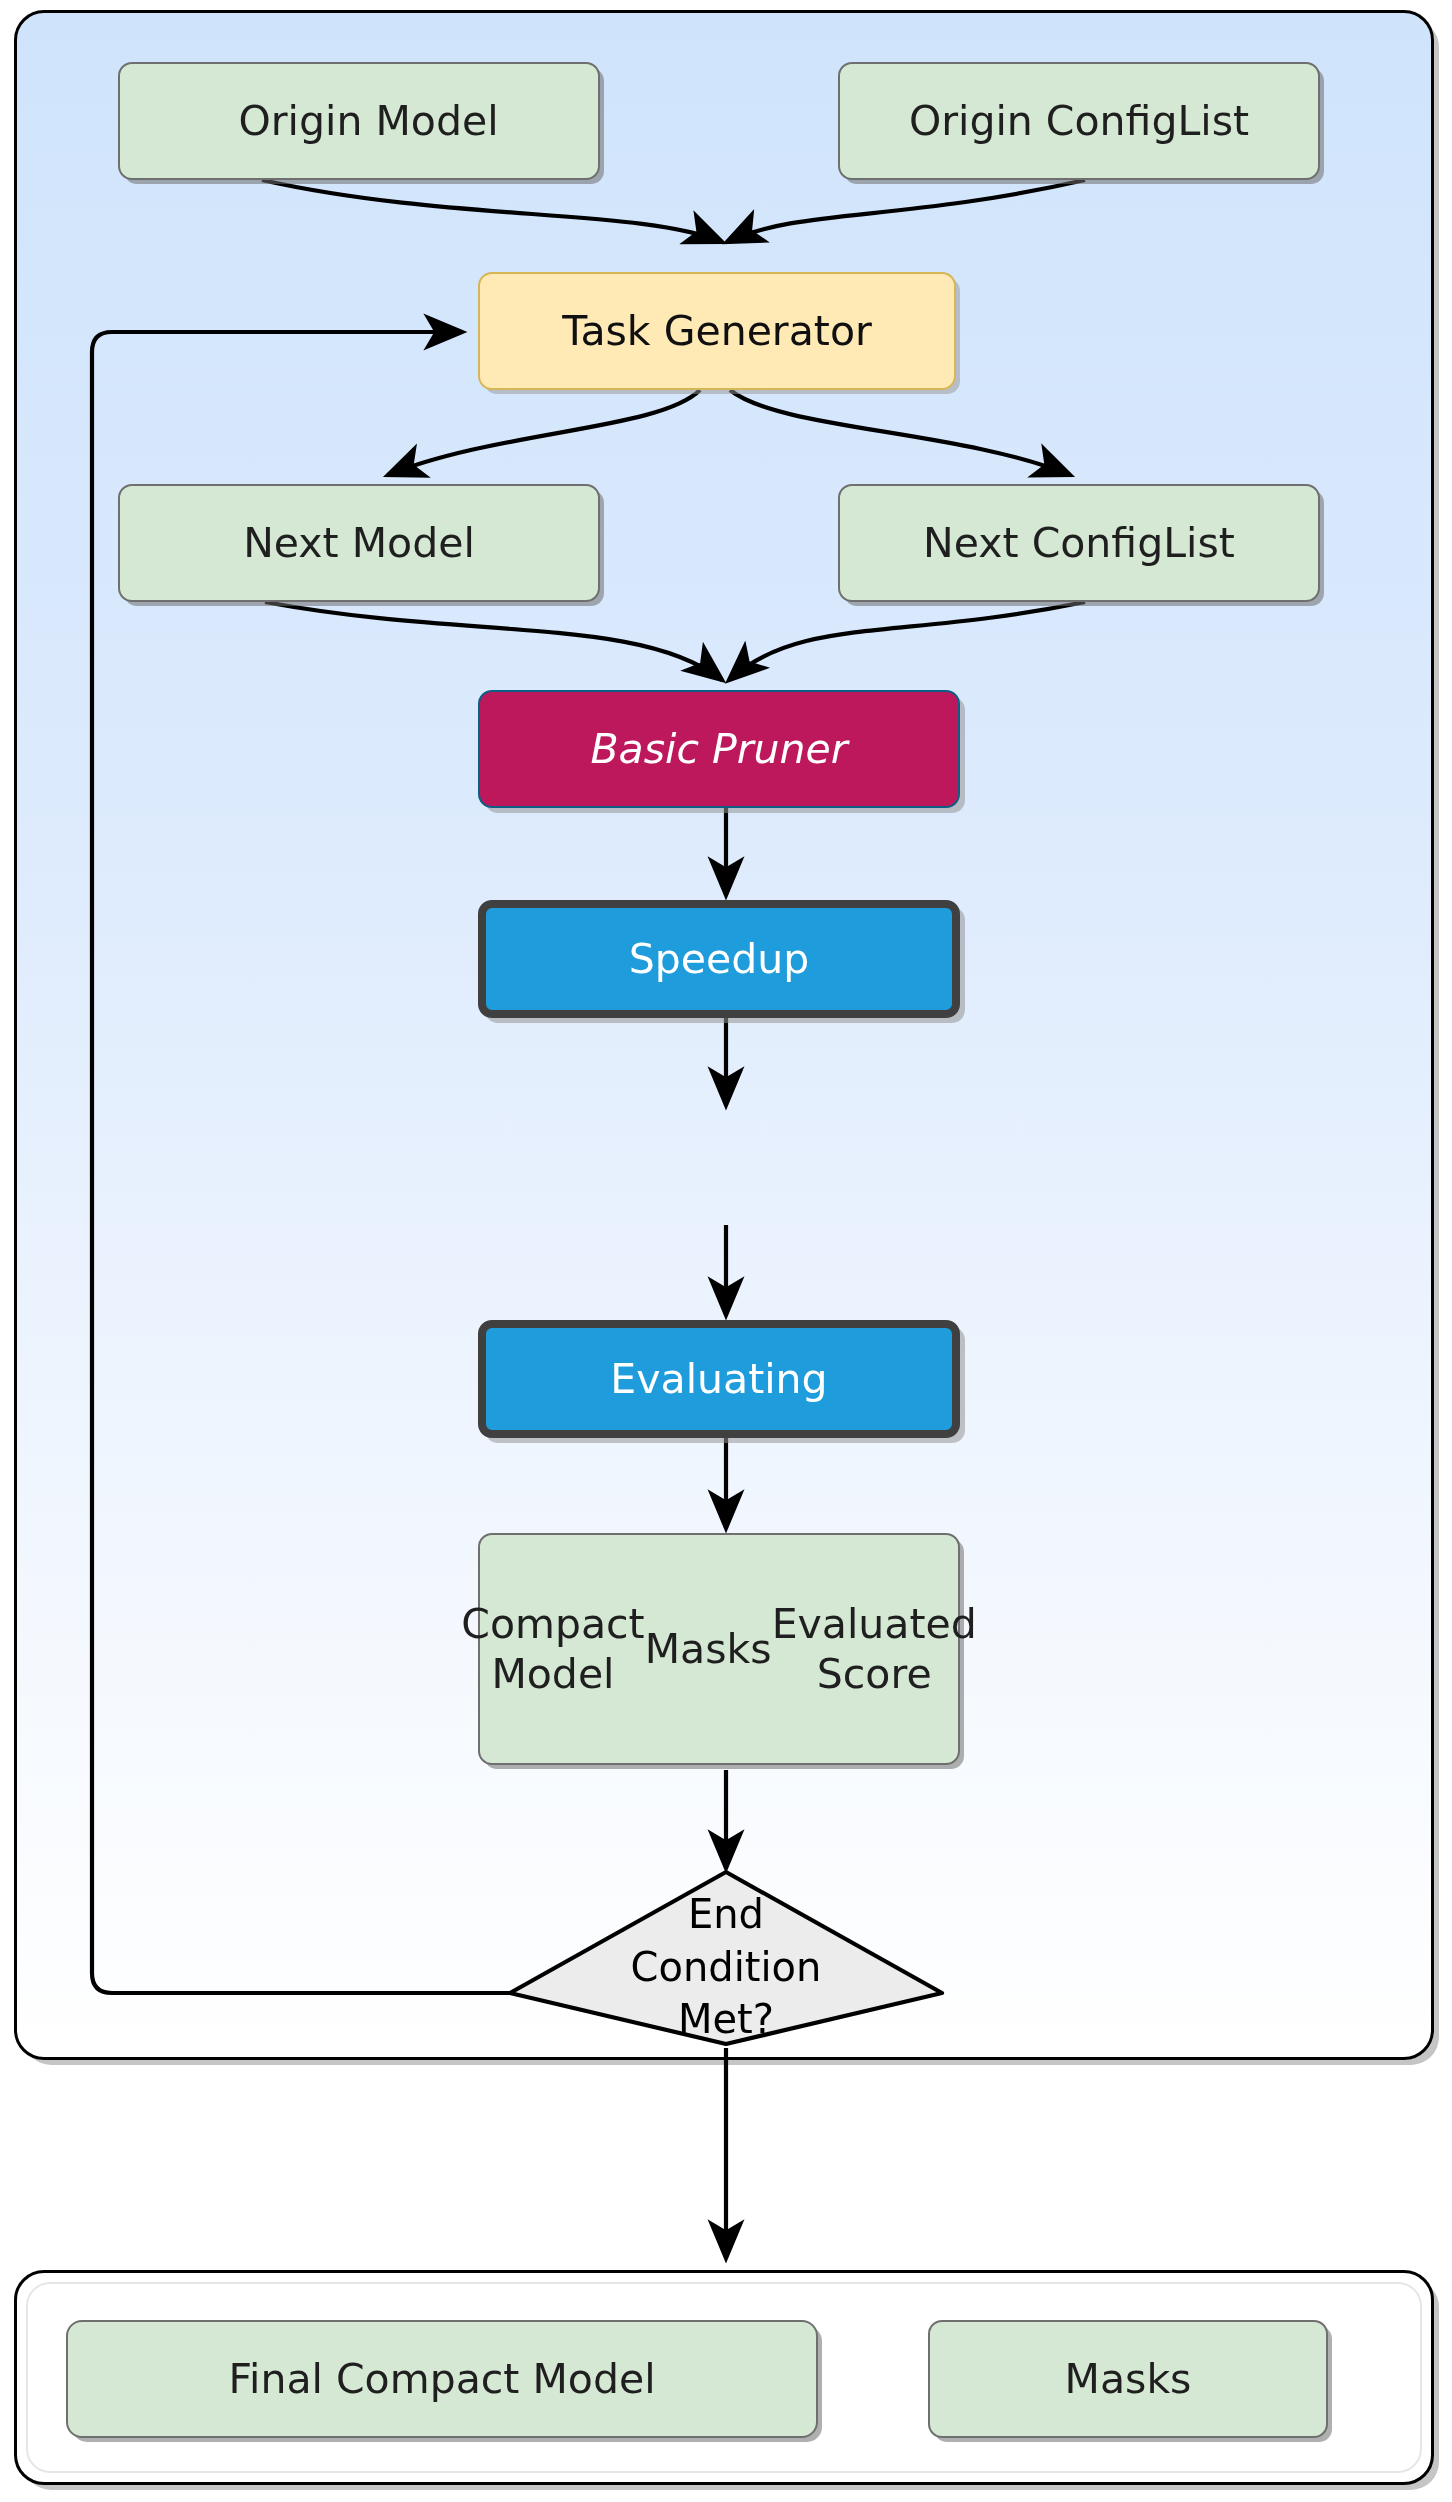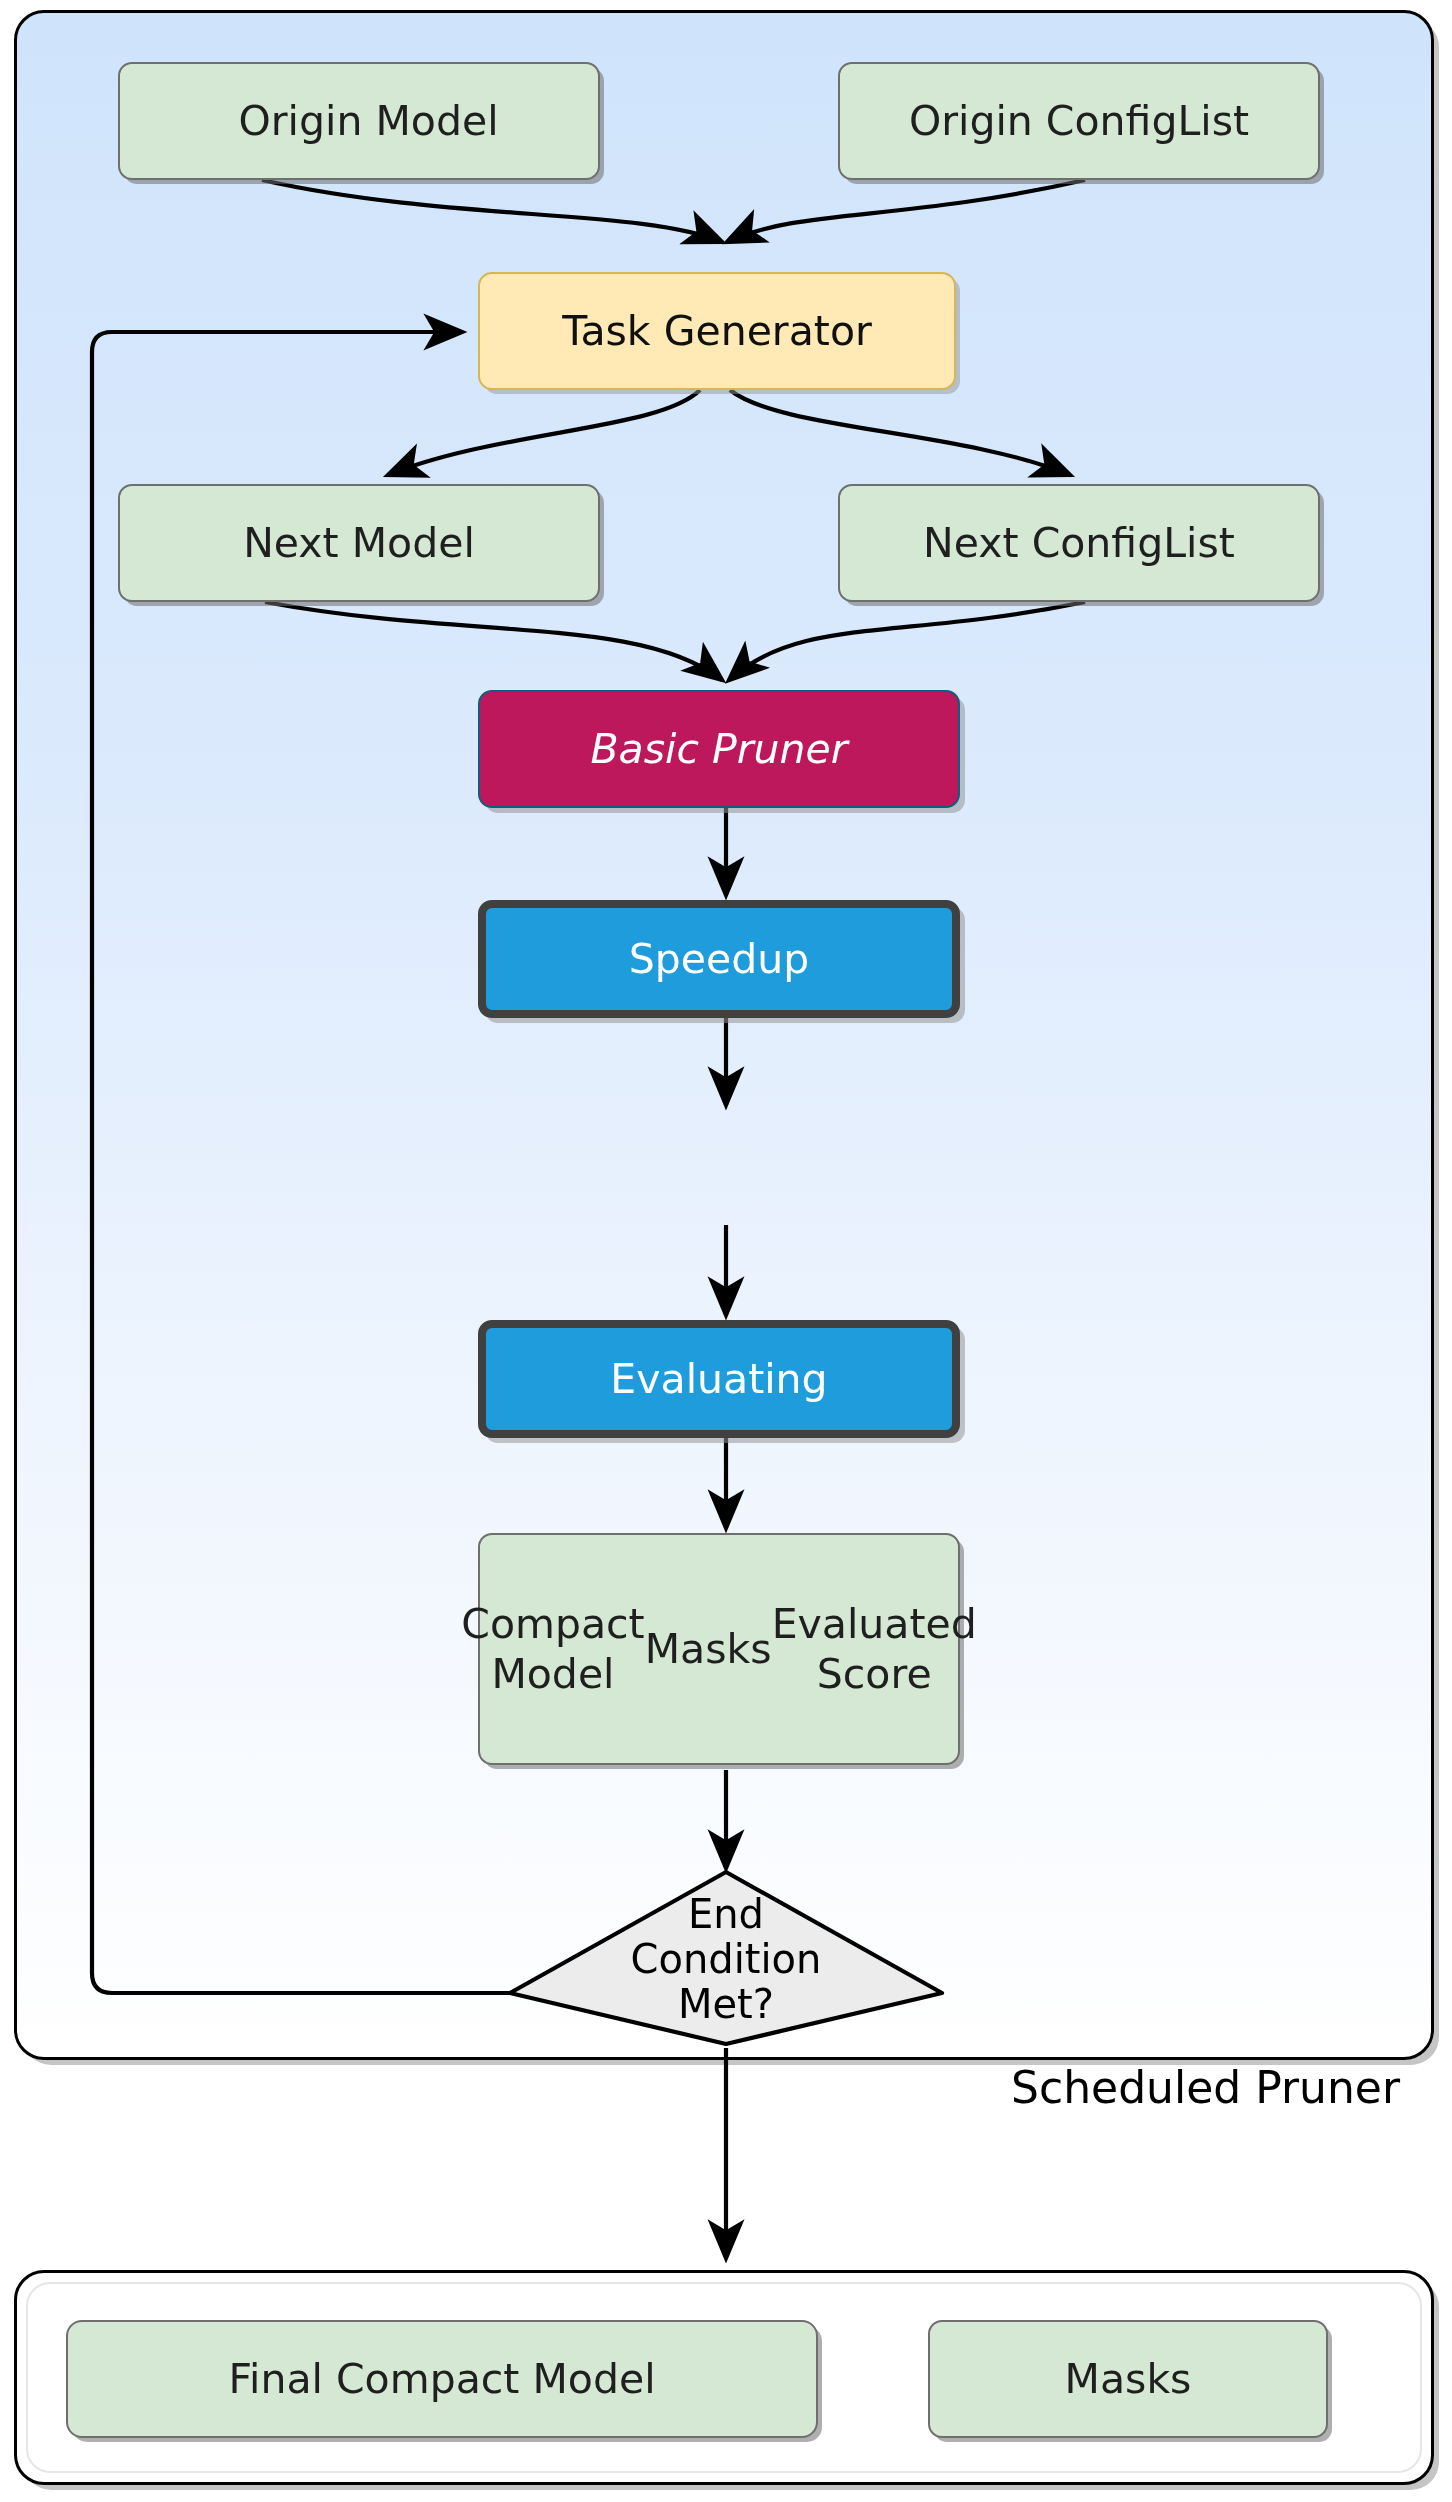--- a/index.html
+++ b/index.html
@@ -34,21 +34,21 @@
   }
 
   .group-outer{position:absolute;box-sizing:border-box;border:3px solid #000;
      border-radius:30px;box-shadow:7px 7px 0 -2px rgba(150,150,150,.55);}
   #scheduled-group{background:linear-gradient(180deg,#cfe4fb 0%,#dceafd 38%,#f0f6fe 72%,#ffffff 100%);}
   #output-group{background:#ffffff;}
   #output-inner{position:absolute;box-sizing:border-box;border:2px solid #e6e6e6;border-radius:24px;}
 
   .group-label{position:absolute;color:#000;}
 
-  .diamond-label{position:absolute;display:flex;align-items:center;justify-content:flex-start;
+  .diamond-label{position:absolute;display:flex;align-items:center;justify-content:space-between;
      flex-direction:column;text-align:center;color:#000;line-height:1.12;}
 </style>
 </head>
 <body>
 
 <div id="stage">
 
   <div class="group-outer" id="scheduled-group" style="left:14px;top:10px;width:1420px;height:2050px;"></div>
 
   <div class="group-outer" id="output-group" style="left:14px;top:2270px;width:1420px;height:215px;"></div>
@@ -111,19 +111,18 @@
 
   <svg class="layer" viewBox="0 0 1452 2502">
     <path d="M726,1872 L942,1993 L726,2044 L510,1993 Z" fill="#ececec" stroke="#000" stroke-width="4.2" stroke-linejoin="round"></path>
   </svg>
   <div class="diamond-label" style="left:546px;top:1892px;width:360px;height:150px;font-size:40px;">
     <span>End</span>
     <span>Condition</span>
     <span>Met?</span>
   </div>
 
-  <div class="group-label" style="left:890px;top:2062px;width:510px;font-size:44px;text-align:right;">Scheduled Pruner</div>
 
   <div class="node rounded data-node" style="left:66px;top:2320px;width:752px;height:118px;font-size:41px;border-radius:16px;">Final Compact Model</div>
 
   <div class="node rounded data-node" style="left:928px;top:2320px;width:400px;height:118px;font-size:41px;">Masks</div>
 
 </div>
 
 </body></html>

